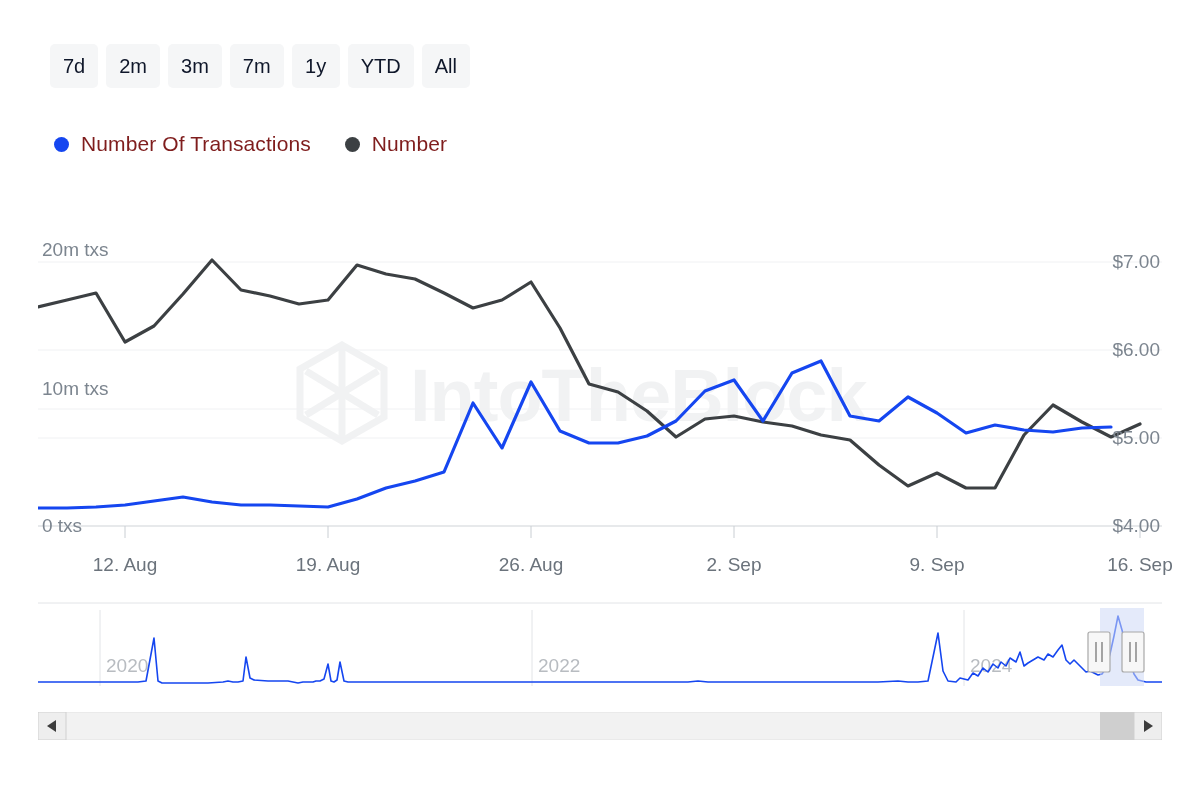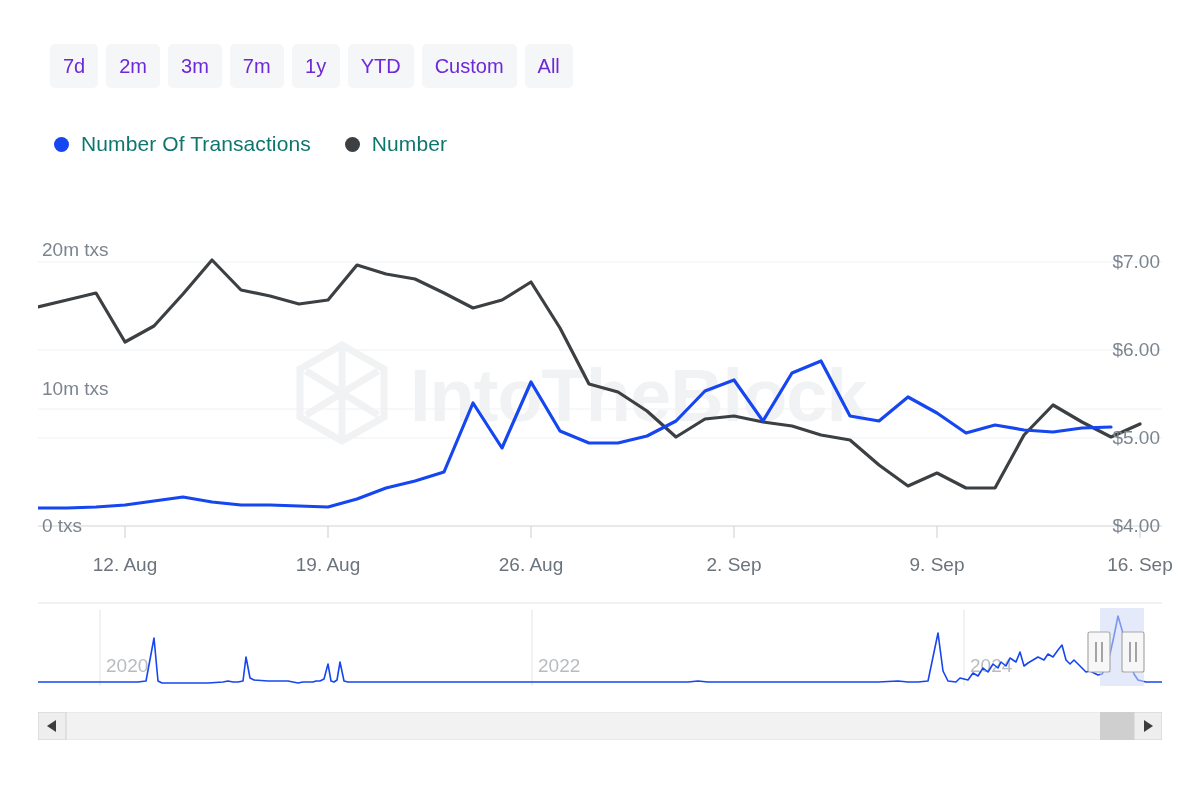--- a/index.html
+++ b/index.html
@@ -27,21 +27,21 @@
   }
   .range-btn {
     background: #f5f6f7;
     border: none;
     border-radius: 5px;
     height: 44px;
     min-width: 48px;
     padding: 0 13px;
     font-family: "Liberation Sans", sans-serif;
     font-size: 20px;
-    color: #6d28d9;
+    color: #0f172a;
     cursor: pointer;
     display: flex;
     align-items: center;
     justify-content: center;
     line-height: 1;
   }
 
   
   .legend {
     position: absolute;
@@ -58,21 +58,21 @@
     cursor: pointer;
   }
   .legend-dot {
     width: 15px;
     height: 15px;
     border-radius: 50%;
     display: block;
   }
   .legend-label {
     font-size: 21px;
-    color: #0f766e;
+    color: #7f1d1d;
     letter-spacing: .1px;
   }
 
   
   .chart-wrap {
     position: absolute;
     left: 0;
     top: 225px;
     width: 1200px;
     height: 360px;
@@ -149,21 +149,20 @@
 </head>
 <body>
 
 <div class="range-selector">
   <button class="range-btn">7d</button>
   <button class="range-btn">2m</button>
   <button class="range-btn">3m</button>
   <button class="range-btn">7m</button>
   <button class="range-btn">1y</button>
   <button class="range-btn">YTD</button>
-  <button class="range-btn">Custom</button>
   <button class="range-btn">All</button>
 </div>
 
 <div class="legend">
   <div class="legend-item">
     <span class="legend-dot" style="background:#1546f0"></span>
     <span class="legend-label">Number Of Transactions</span>
   </div>
   <div class="legend-item">
     <span class="legend-dot" style="background:#3c4043"></span>

